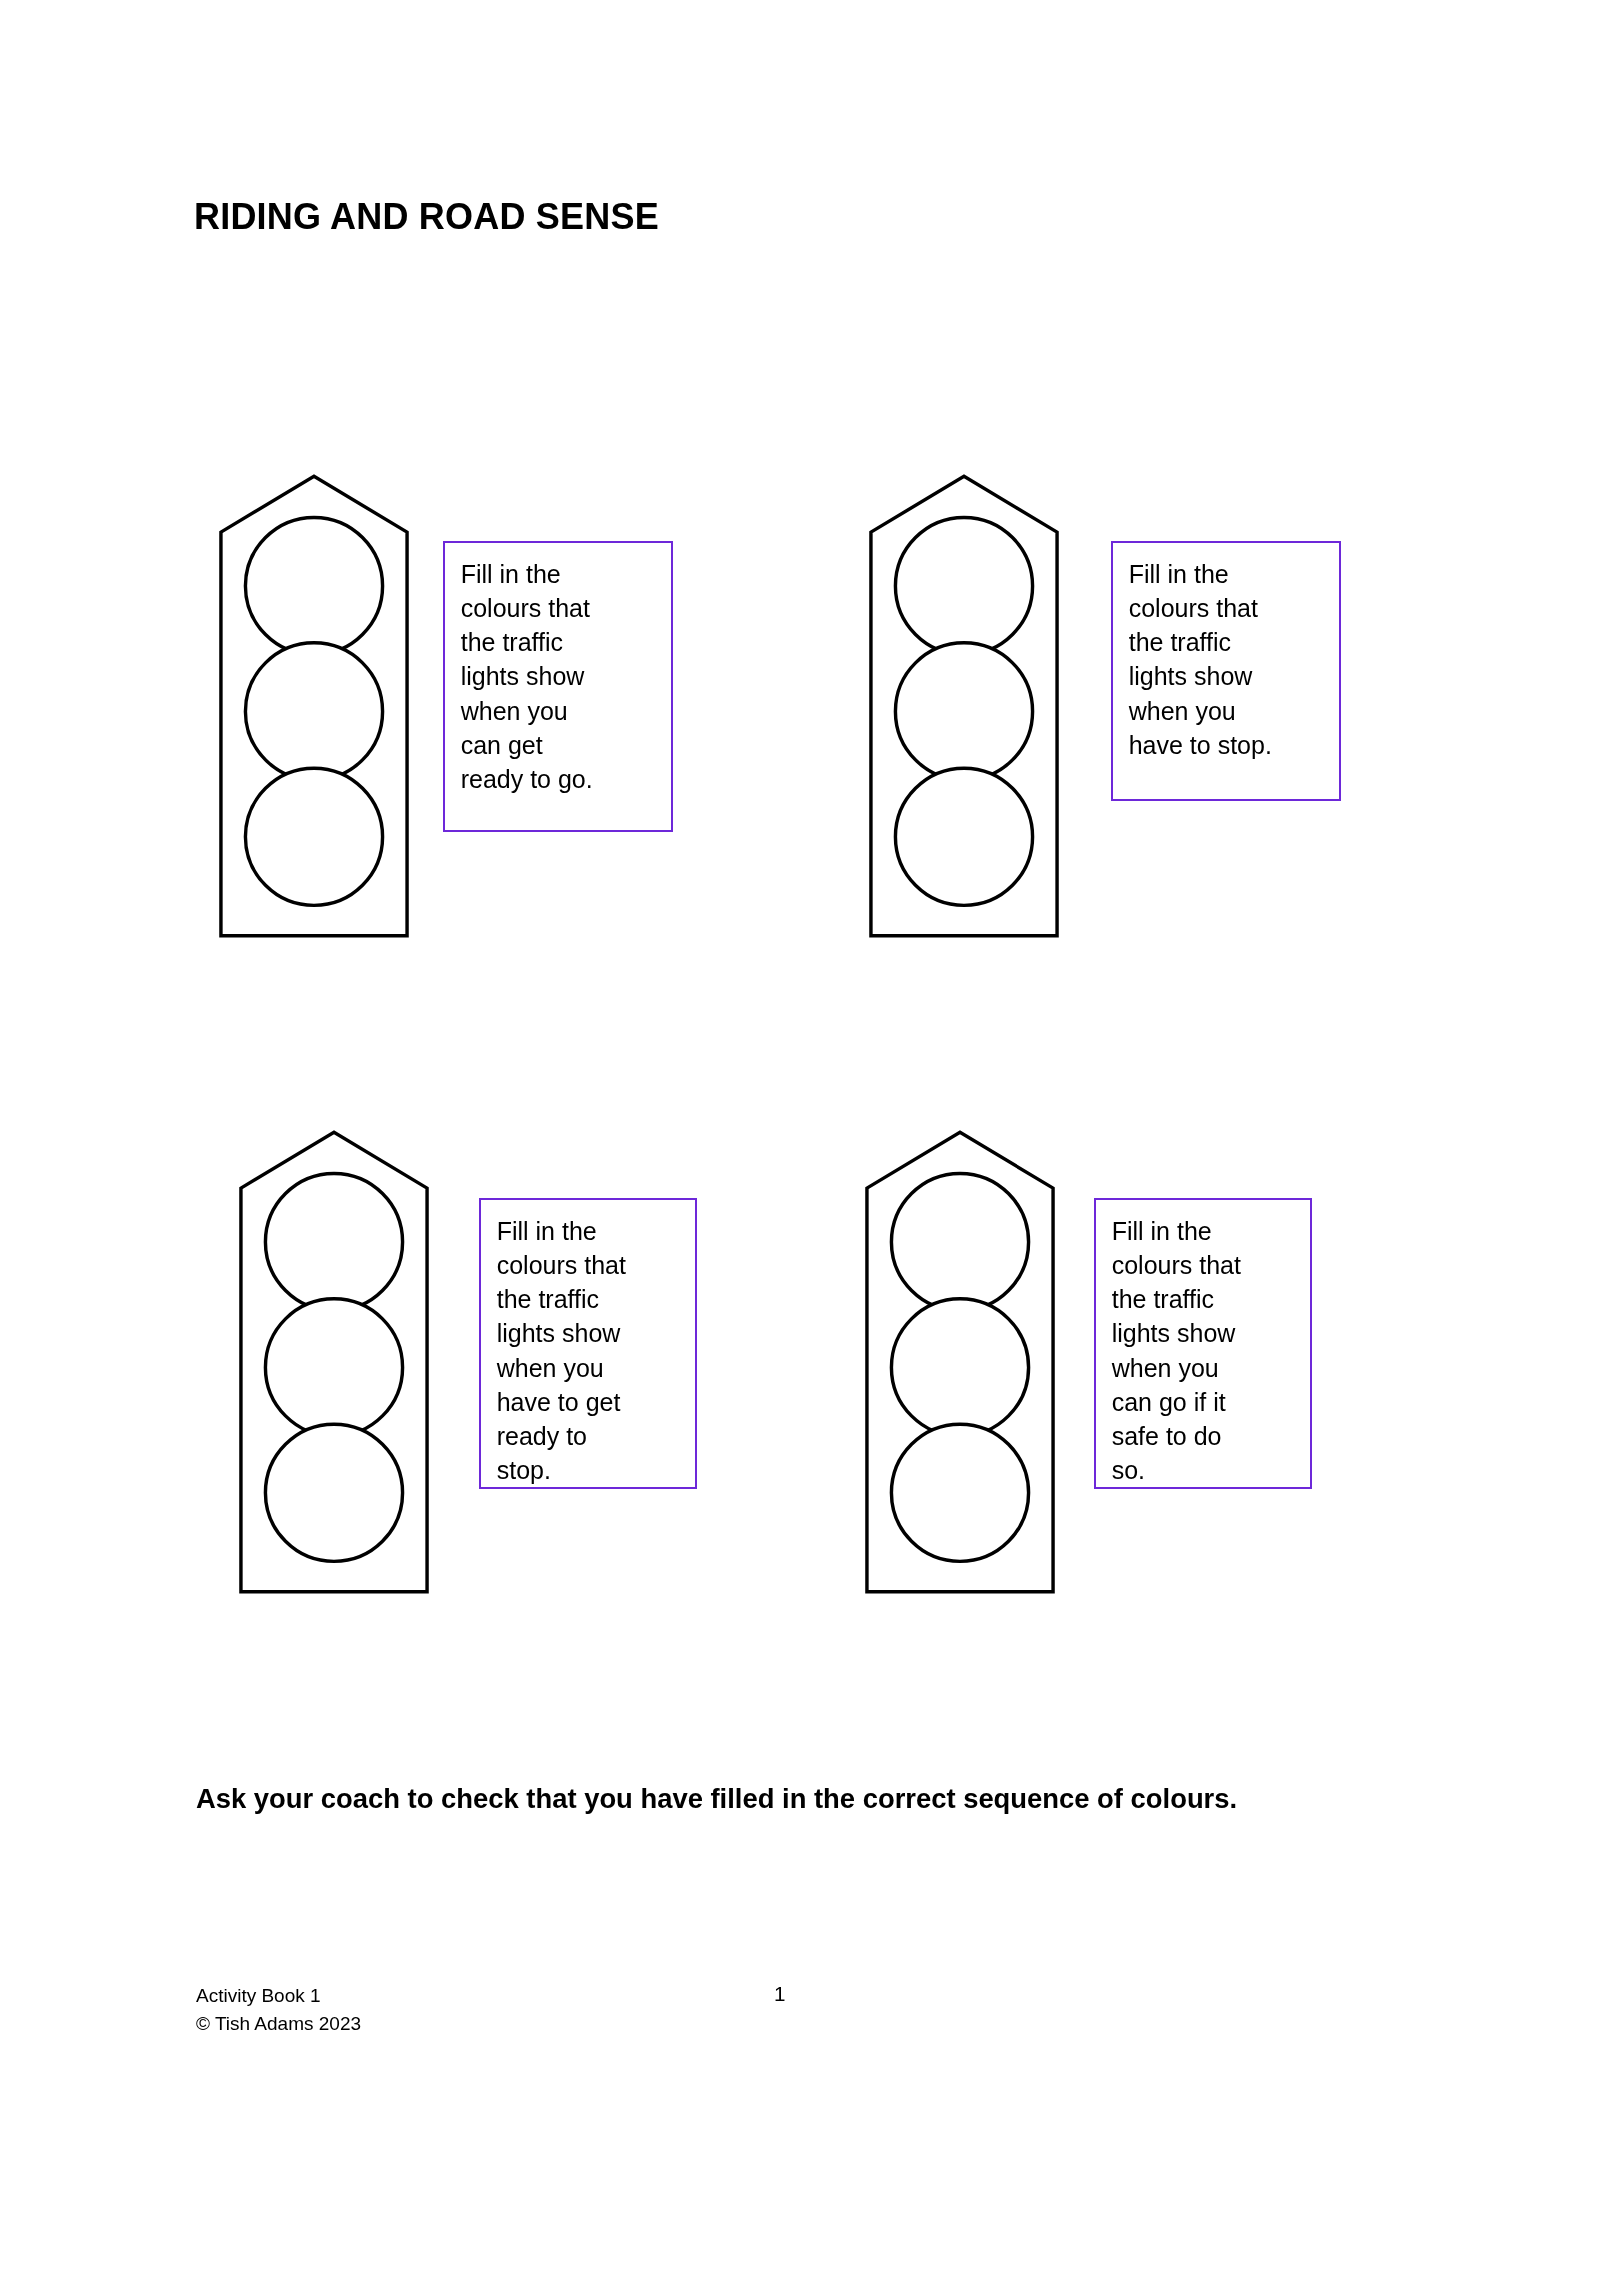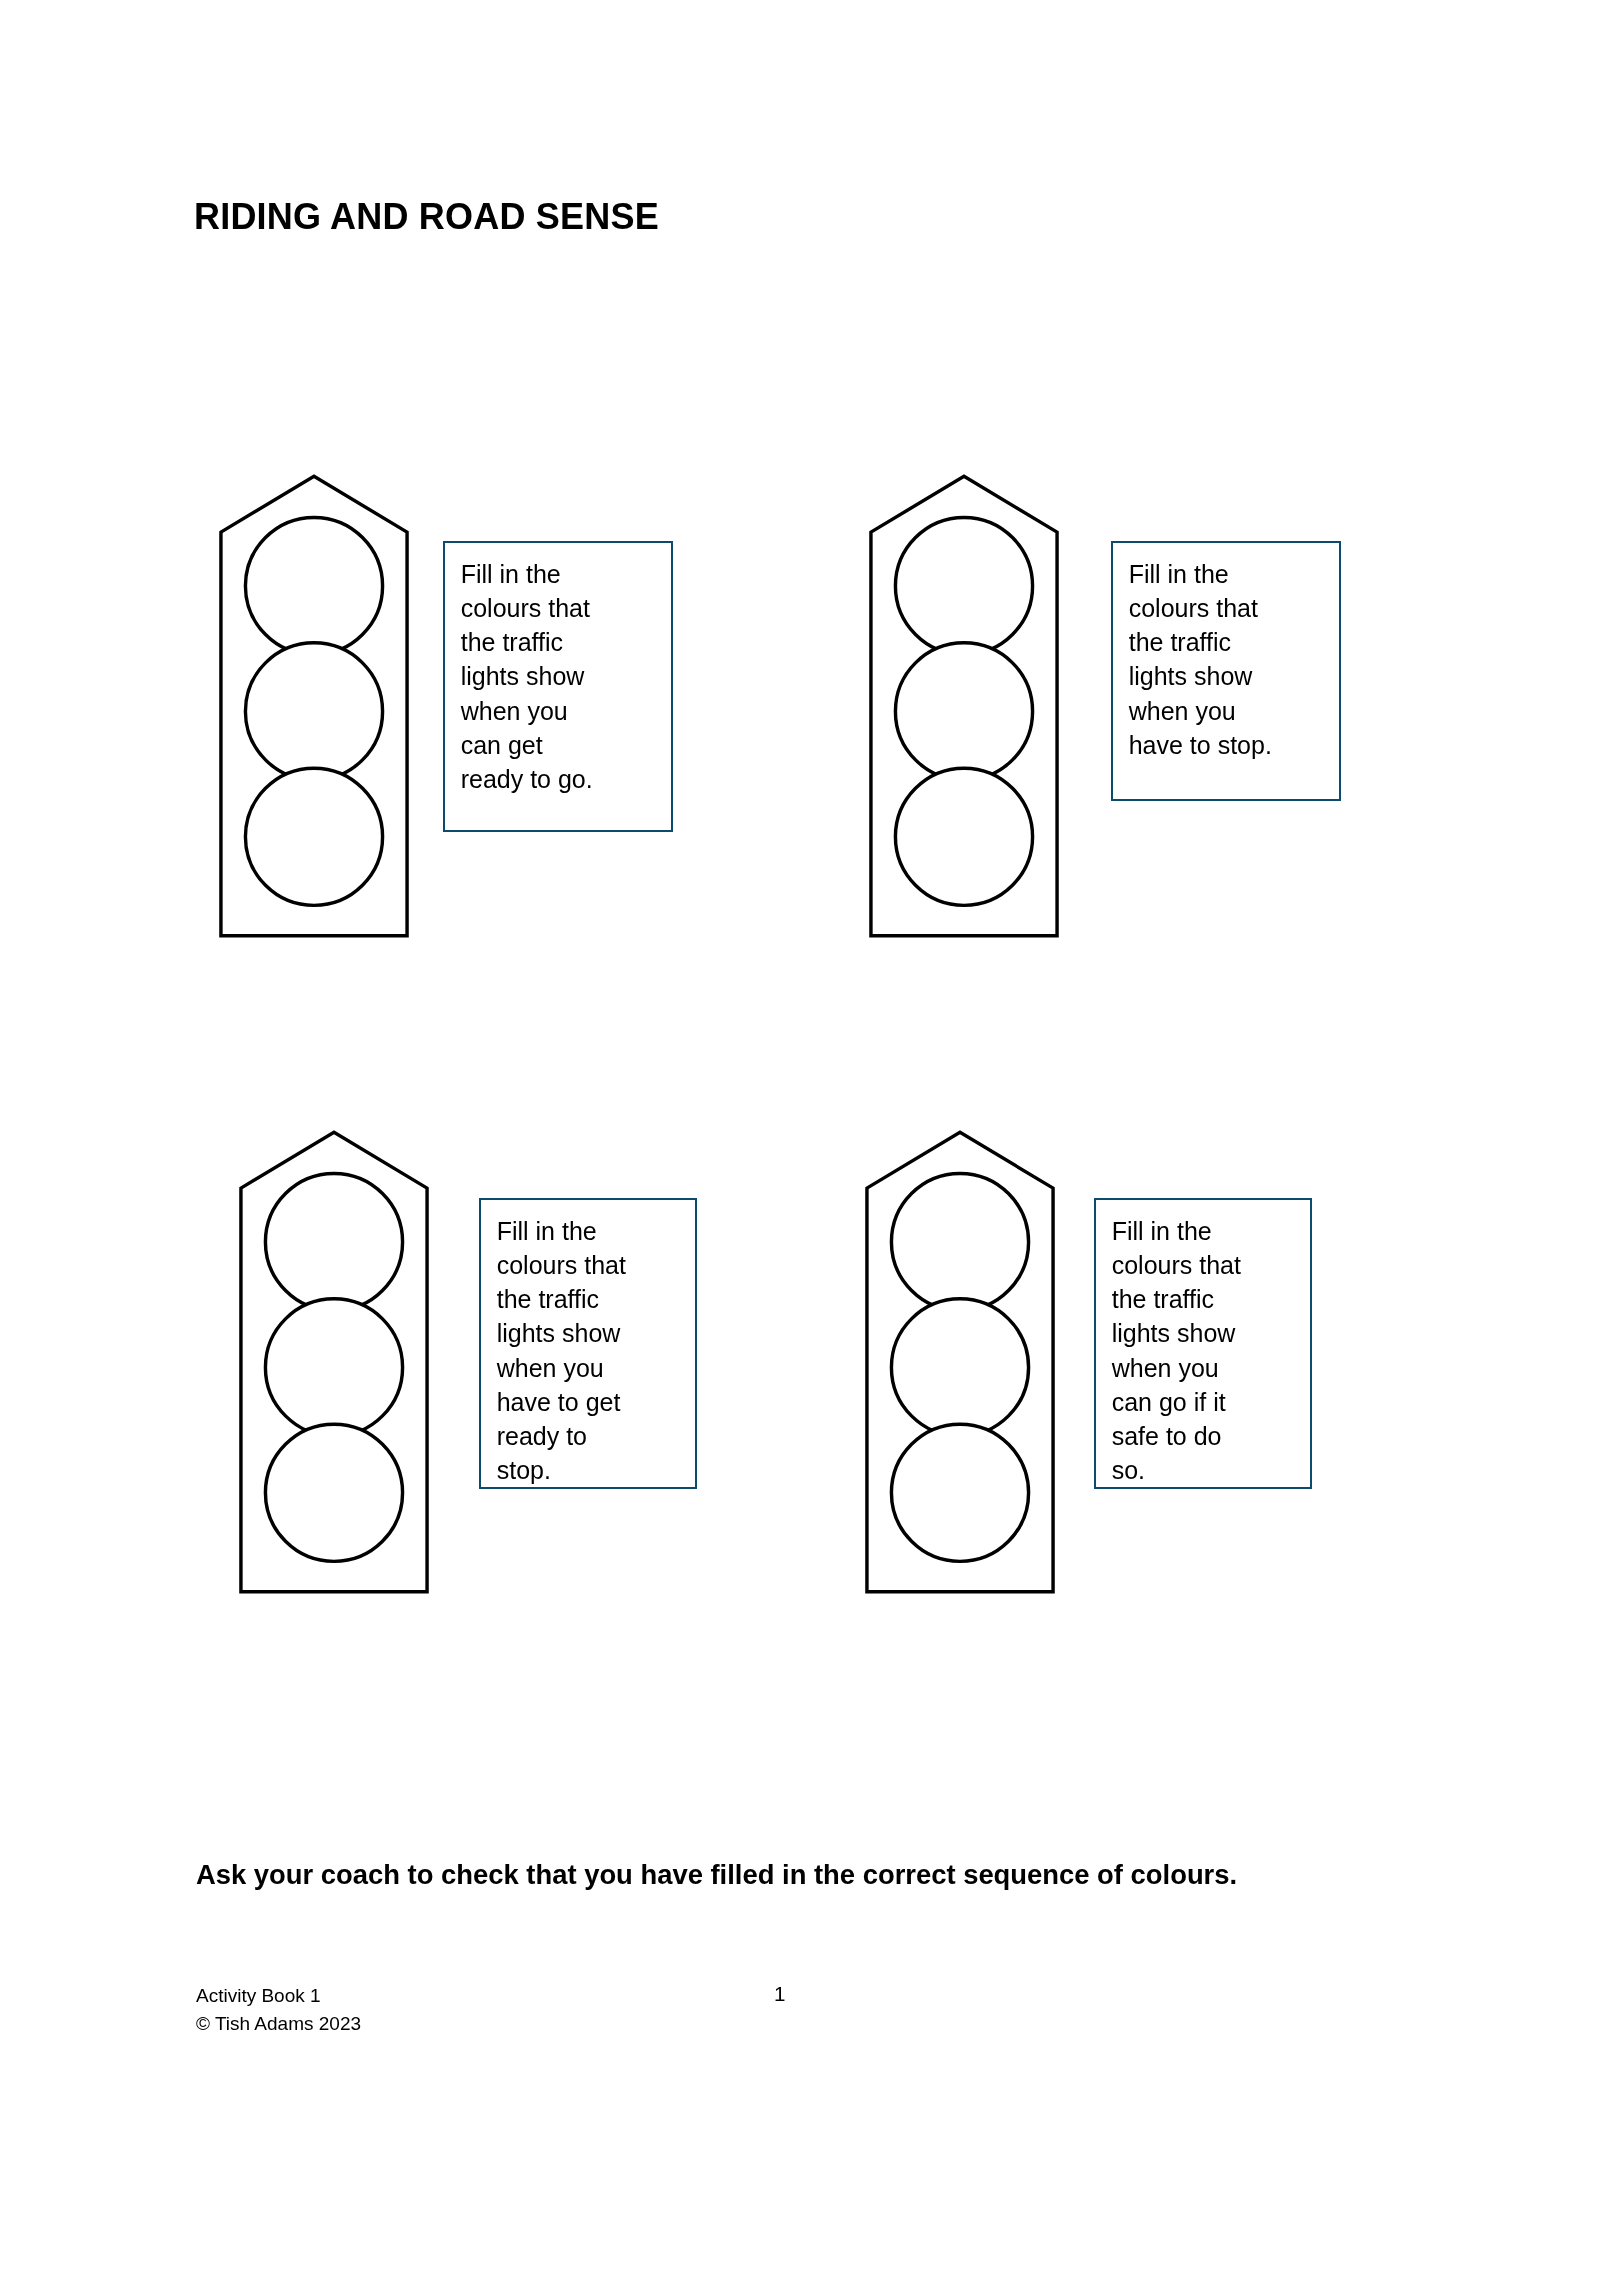--- a/index.html
+++ b/index.html
@@ -35,32 +35,32 @@
     font-weight: bold;
   }
   .item {
     position: absolute;
   }
   .light-svg {
     display: block;
   }
   .callout {
     position: absolute;
-    border: 2px solid #0c4a6e;
+    border: 2px solid #6d28d9;
     box-sizing: border-box;
     padding: 13.7px 15.7px 11.8px 15.7px;
     font-size: 25px;
     line-height: 1.37;
     background: #ffffff;
     white-space: pre-line;
   }
   .footer-note {
     position: absolute;
     left: 196px;
-    top: 1856px;
+    top: 1780px;
     width: 1157px;
     font-size: 27.4px;
     font-weight: bold;
     line-height: 1.42;
   }
   .foot-left {
     position: absolute;
     left: 196px;
     top: 1982px;
     font-size: 19px;

